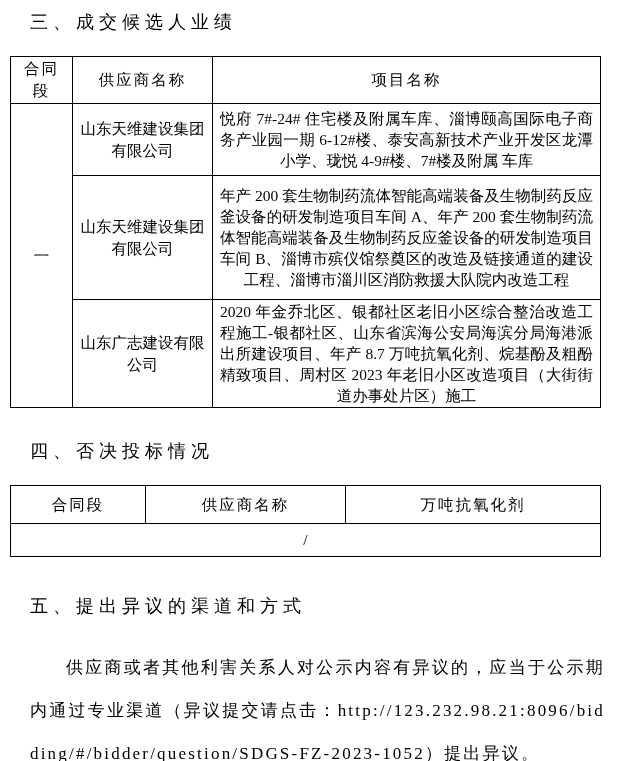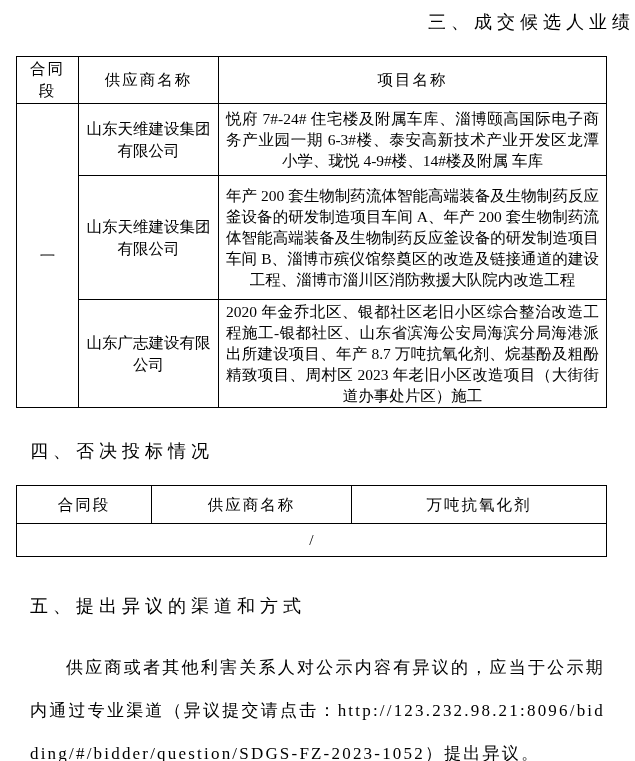--- a/index.html
+++ b/index.html
@@ -8,29 +8,29 @@
     background:#ffffff; color:#000000;
     font-family:"Liberation Serif","DejaVu Serif",serif;
     overflow:hidden;
   }
   .section-title {
     font-size:18px;
     font-weight:normal;
     letter-spacing:5px;
     white-space:nowrap;
   }
-  #title-performance { margin:10px 0 0 30px;text-align:right; }
+  #title-performance { margin:10px 0 0 30px; }
   #title-rejection   { margin:31px 8px 0 30px; }
   #title-objection   { margin:37px 0 0 30px;font-family:Liberation Mono, monospace; }
 
   table {
     border-collapse:collapse;
     table-layout:fixed;
     width:590px;
-    margin:22px 0 0 16px;
+    margin:22px 0 0 10px;
   }
   td, th {
     border:1px solid #000;
     font-size:15.5px;
     font-weight:normal;
     text-align:center;
     vertical-align:middle;
     padding:1px 5px;
     line-height:22px;
     word-break:break-all;
@@ -79,21 +79,21 @@
     </colgroup>
     <tbody>
         <tr class="hdr-row">
       <th>合同段</th>
       <th>供应商名称</th>
       <th>项目名称</th>
     </tr>
     <tr class="row-1">
       <td class="contract" rowspan="3">一</td>
       <td class="supplier">山东天维建设集团有限公司</td>
-      <td class="projects">悦府 7#-24# 住宅楼及附属车库、淄博颐高国际电子商务产业园一期 6-3#楼、泰安高新技术产业开发区龙潭小学、珑悦 4-9#楼、14#楼及附属 车库</td>
+      <td class="projects">悦府 7#-24# 住宅楼及附属车库、淄博颐高国际电子商务产业园一期 6-12#楼、泰安高新技术产业开发区龙潭小学、珑悦 4-9#楼、7#楼及附属 车库</td>
     </tr>
     <tr class="row-2">
       <td class="supplier">山东天维建设集团有限公司</td>
       <td class="projects">年产 200 套生物制药流体智能高端装备及生物制药反应釜设备的研发制造项目车间 A、年产 200 套生物制药流体智能高端装备及生物制药反应釜设备的研发制造项目车间 B、淄博市殡仪馆祭奠区的改造及链接通道的建设工程、淄博市淄川区消防救援大队院内改造工程</td>
     </tr>
     <tr class="row-3">
       <td class="supplier">山东广志建设有限公司</td>
       <td class="projects">2020 年金乔北区、银都社区老旧小区综合整治改造工程施工-银都社区、山东省滨海公安局海滨分局海港派出所建设项目、年产 8.7 万吨抗氧化剂、烷基酚及粗酚精致项目、周村区 2023 年老旧小区改造项目（大街街道办事处片区）施工</td>
     </tr>
   </tbody>

